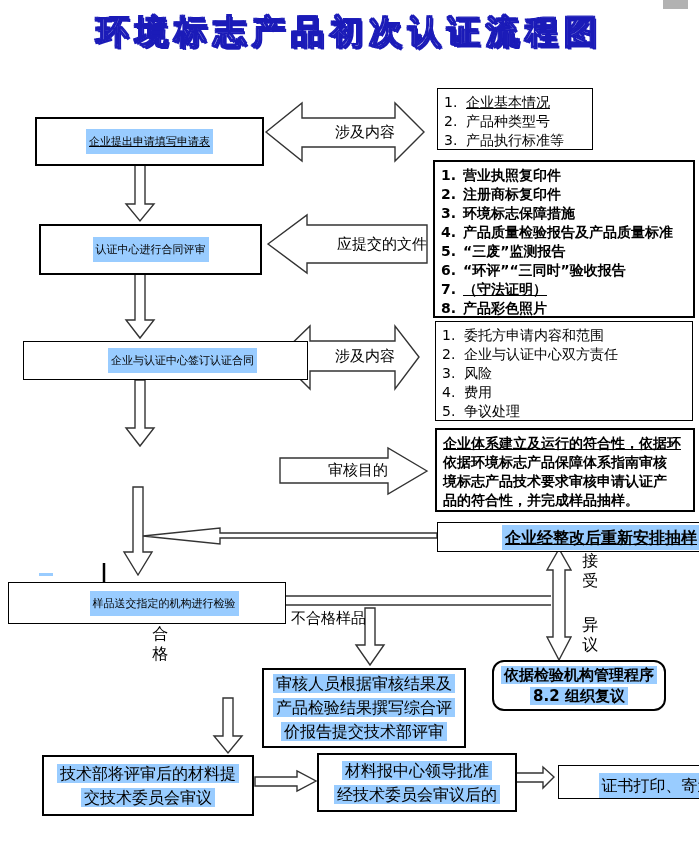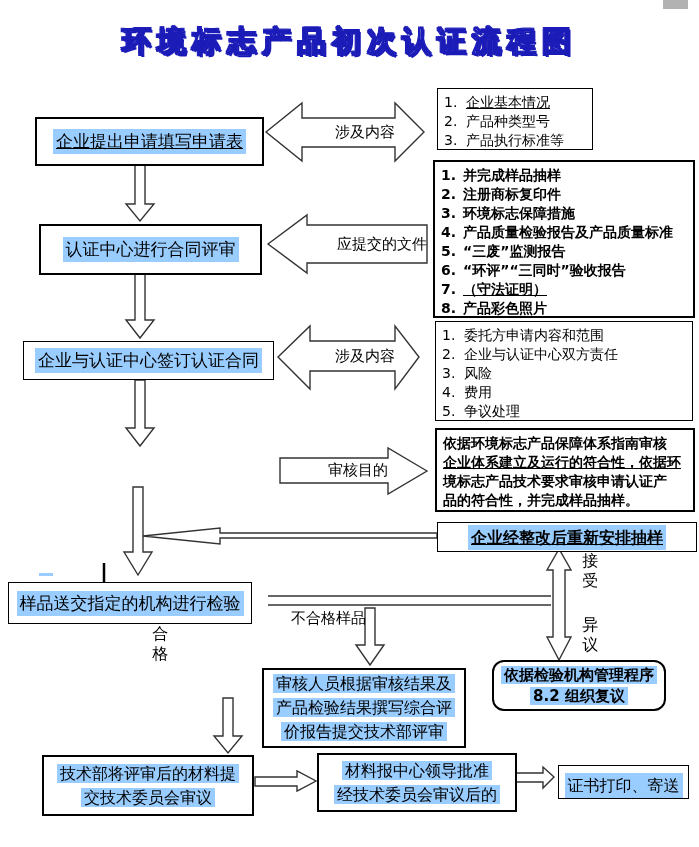--- a/index.html
+++ b/index.html
@@ -4,34 +4,34 @@
 <style>
   :root { --highlight:#99CCFF; --title_blue:#1b1bb8; }
   html,body { margin:0; padding:0; background:#fff; }
   .canvas {
     position:relative; width:699px; height:847px; margin:0 auto;
     font-family:"DejaVu Sans","Liberation Sans",sans-serif;
     color:#000; overflow:hidden; background:#fff;
   }
   svg.layer { position:absolute; left:0; top:0; width:699px; height:847px; }
   .title {
-    position:absolute; left:0; right:0; top:10px; margin:12px;
-    text-align:center; font-size:29px; font-weight:bold; letter-spacing:6px;
+    position:absolute; left:0; right:0; top:10px; margin:0;
+    text-align:center; font-size:33px; font-weight:bold; letter-spacing:6px;
     color:#fff;
     -webkit-text-stroke:1.2px var(--title_blue);
     text-shadow:-1px -1px 0 var(--title_blue),1px -1px 0 var(--title_blue),
                 -1px 1px 0 var(--title_blue),1px 1px 0 var(--title_blue),
                  2px 2px 0 var(--title_blue);
   }
   .box {
     position:absolute; background:#fff; border:2px solid #000;
     display:flex; flex-direction:column; align-items:center; justify-content:center;
-    font-size:17px; line-height:25px; text-align:center;
-  }
-  .box.thin { border-width:1px; }
+    font-size:11px; line-height:25px; text-align:center;
+  }
+  .box.thin { border-width:1px;padding-left:34px; }
   .hl { background:var(--highlight); padding:0 3px; white-space:nowrap; }
   .u  { text-decoration:underline; }
   .b  { font-weight:bold; }
   .note {
     position:absolute; background:#fff; border:1px solid #000;
     font-size:14px; line-height:19px; padding:4px 6px; box-sizing:border-box;
   }
   .note.thick { border-width:2px; }
   .note .row { display:flex; }
   .note .num { width:22px; flex:0 0 22px; }
@@ -130,21 +130,21 @@
     </div>
     <div class="row">
       <span class="num">3.</span>
       <span>产品执行标准等</span>
     </div>
   </div>
 
   <div class="note thick b" style="left:433px; top:160px; width:262px; height:158px;">
     <div class="row">
       <span class="num">1.</span>
-      <span>并完成样品抽样</span>
+      <span>营业执照复印件</span>
     </div>
     <div class="row">
       <span class="num">2.</span>
       <span>注册商标复印件</span>
     </div>
     <div class="row">
       <span class="num">3.</span>
       <span>环境标志保障措施</span>
     </div>
     <div class="row">
@@ -186,22 +186,22 @@
       <span class="num">4.</span>
       <span>费用</span>
     </div>
     <div class="row">
       <span class="num">5.</span>
       <span>争议处理</span>
     </div>
   </div>
 
   <div class="note thick" style="left:435px; top:428px; width:260px; height:84px;">
+    <div class="para u">企业体系建立及运行的符合性，依据环</div>
     <div class="para">依据环境标志产品保障体系指南审核</div>
-    <div class="para u">企业体系建立及运行的符合性，依据环</div>
     <div class="para">境标志产品技术要求审核申请认证产</div>
     <div class="para">品的符合性，并完成样品抽样。</div>
   </div>
 
   <div class="alabel" style="left:302px; top:123px; width:93px;">涉及内容</div>
   <div class="alabel" style="left:310px; top:235px; width:117px;">应提交的文件</div>
   <div class="alabel" style="left:310px; top:347px; width:85px;">涉及内容</div>
   <div class="alabel" style="left:280px; top:461px; width:108px;">审核目的</div>
   <div class="alabel" style="left:288px; top:609px; width:78px;">不合格样品</div>
   <div class="vlabel" style="left:151px; top:624px;">合格</div>

